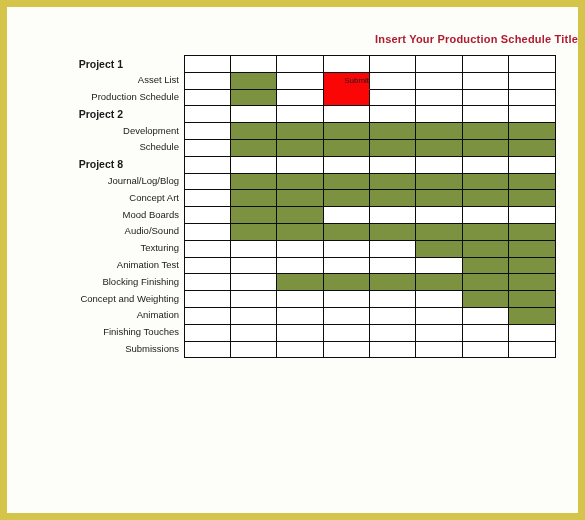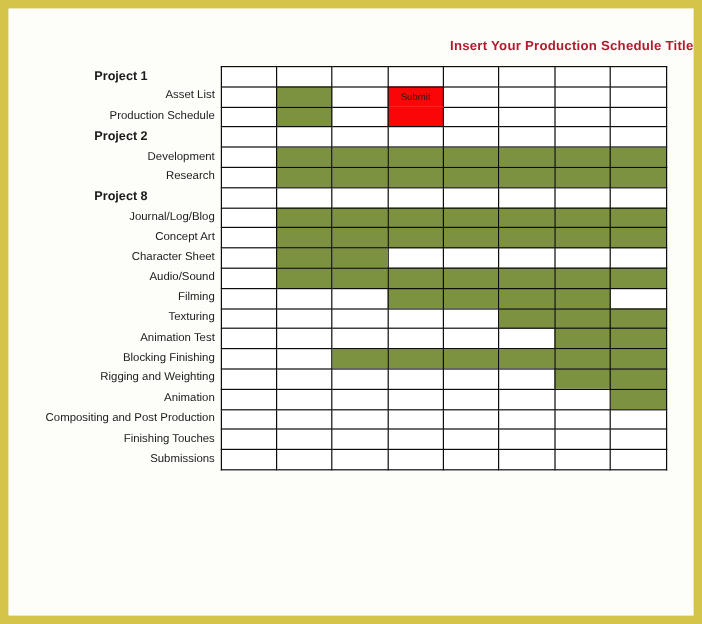--- a/index.html
+++ b/index.html
@@ -78,21 +78,21 @@
     border: 1px solid #0d0d0d;
     background: #ffffff;
   }
   td.cell.on {
     background: #7c9240;
   }
   td.cell.submit {
     background: #fb0606;
     color: #1a1a1a;
     font-size: 8px;
-    text-align: center;
+    text-align: right;
     vertical-align: middle;
     border-color: #0d0d0d;
   }
   td.cell.nb-bottom { border-bottom-color: #fb0606; }
   td.cell.nb-top { border-top-color: #fb0606; }
 </style>
 </head>
 <body>
 
 <div id="page">
@@ -156,21 +156,21 @@
             <td class="cell"></td>
             <td class="cell on"></td>
             <td class="cell on"></td>
             <td class="cell on"></td>
             <td class="cell on"></td>
             <td class="cell on"></td>
             <td class="cell on"></td>
             <td class="cell on"></td>
           </tr>
           <tr>
-            <td class="label">Research</td>
+            <td class="label">Schedule</td>
             <td class="gap"></td>
             <td class="cell"></td>
             <td class="cell on"></td>
             <td class="cell on"></td>
             <td class="cell on"></td>
             <td class="cell on"></td>
             <td class="cell on"></td>
             <td class="cell on"></td>
             <td class="cell on"></td>
           </tr>
@@ -204,21 +204,21 @@
             <td class="cell"></td>
             <td class="cell on"></td>
             <td class="cell on"></td>
             <td class="cell on"></td>
             <td class="cell on"></td>
             <td class="cell on"></td>
             <td class="cell on"></td>
             <td class="cell on"></td>
           </tr>
           <tr>
-            <td class="label">Character Sheet</td>
+            <td class="label">Mood Boards</td>
             <td class="gap"></td>
             <td class="cell"></td>
             <td class="cell on"></td>
             <td class="cell on"></td>
             <td class="cell"></td>
             <td class="cell"></td>
             <td class="cell"></td>
             <td class="cell"></td>
             <td class="cell"></td>
           </tr>
@@ -228,32 +228,20 @@
             <td class="cell"></td>
             <td class="cell on"></td>
             <td class="cell on"></td>
             <td class="cell on"></td>
             <td class="cell on"></td>
             <td class="cell on"></td>
             <td class="cell on"></td>
             <td class="cell on"></td>
           </tr>
           <tr>
-            <td class="label">Filming</td>
-            <td class="gap"></td>
-            <td class="cell"></td>
-            <td class="cell"></td>
-            <td class="cell"></td>
-            <td class="cell on"></td>
-            <td class="cell on"></td>
-            <td class="cell on"></td>
-            <td class="cell on"></td>
-            <td class="cell"></td>
-          </tr>
-          <tr>
             <td class="label">Texturing</td>
             <td class="gap"></td>
             <td class="cell"></td>
             <td class="cell"></td>
             <td class="cell"></td>
             <td class="cell"></td>
             <td class="cell"></td>
             <td class="cell on"></td>
             <td class="cell on"></td>
             <td class="cell on"></td>
@@ -276,21 +264,21 @@
             <td class="cell"></td>
             <td class="cell"></td>
             <td class="cell on"></td>
             <td class="cell on"></td>
             <td class="cell on"></td>
             <td class="cell on"></td>
             <td class="cell on"></td>
             <td class="cell on"></td>
           </tr>
           <tr>
-            <td class="label">Rigging and Weighting</td>
+            <td class="label">Concept and Weighting</td>
             <td class="gap"></td>
             <td class="cell"></td>
             <td class="cell"></td>
             <td class="cell"></td>
             <td class="cell"></td>
             <td class="cell"></td>
             <td class="cell"></td>
             <td class="cell on"></td>
             <td class="cell on"></td>
           </tr>
@@ -298,32 +286,20 @@
             <td class="label">Animation</td>
             <td class="gap"></td>
             <td class="cell"></td>
             <td class="cell"></td>
             <td class="cell"></td>
             <td class="cell"></td>
             <td class="cell"></td>
             <td class="cell"></td>
             <td class="cell"></td>
             <td class="cell on"></td>
-          </tr>
-          <tr>
-            <td class="label">Compositing and Post Production</td>
-            <td class="gap"></td>
-            <td class="cell"></td>
-            <td class="cell"></td>
-            <td class="cell"></td>
-            <td class="cell"></td>
-            <td class="cell"></td>
-            <td class="cell"></td>
-            <td class="cell"></td>
-            <td class="cell"></td>
           </tr>
           <tr>
             <td class="label">Finishing Touches</td>
             <td class="gap"></td>
             <td class="cell"></td>
             <td class="cell"></td>
             <td class="cell"></td>
             <td class="cell"></td>
             <td class="cell"></td>
             <td class="cell"></td>

